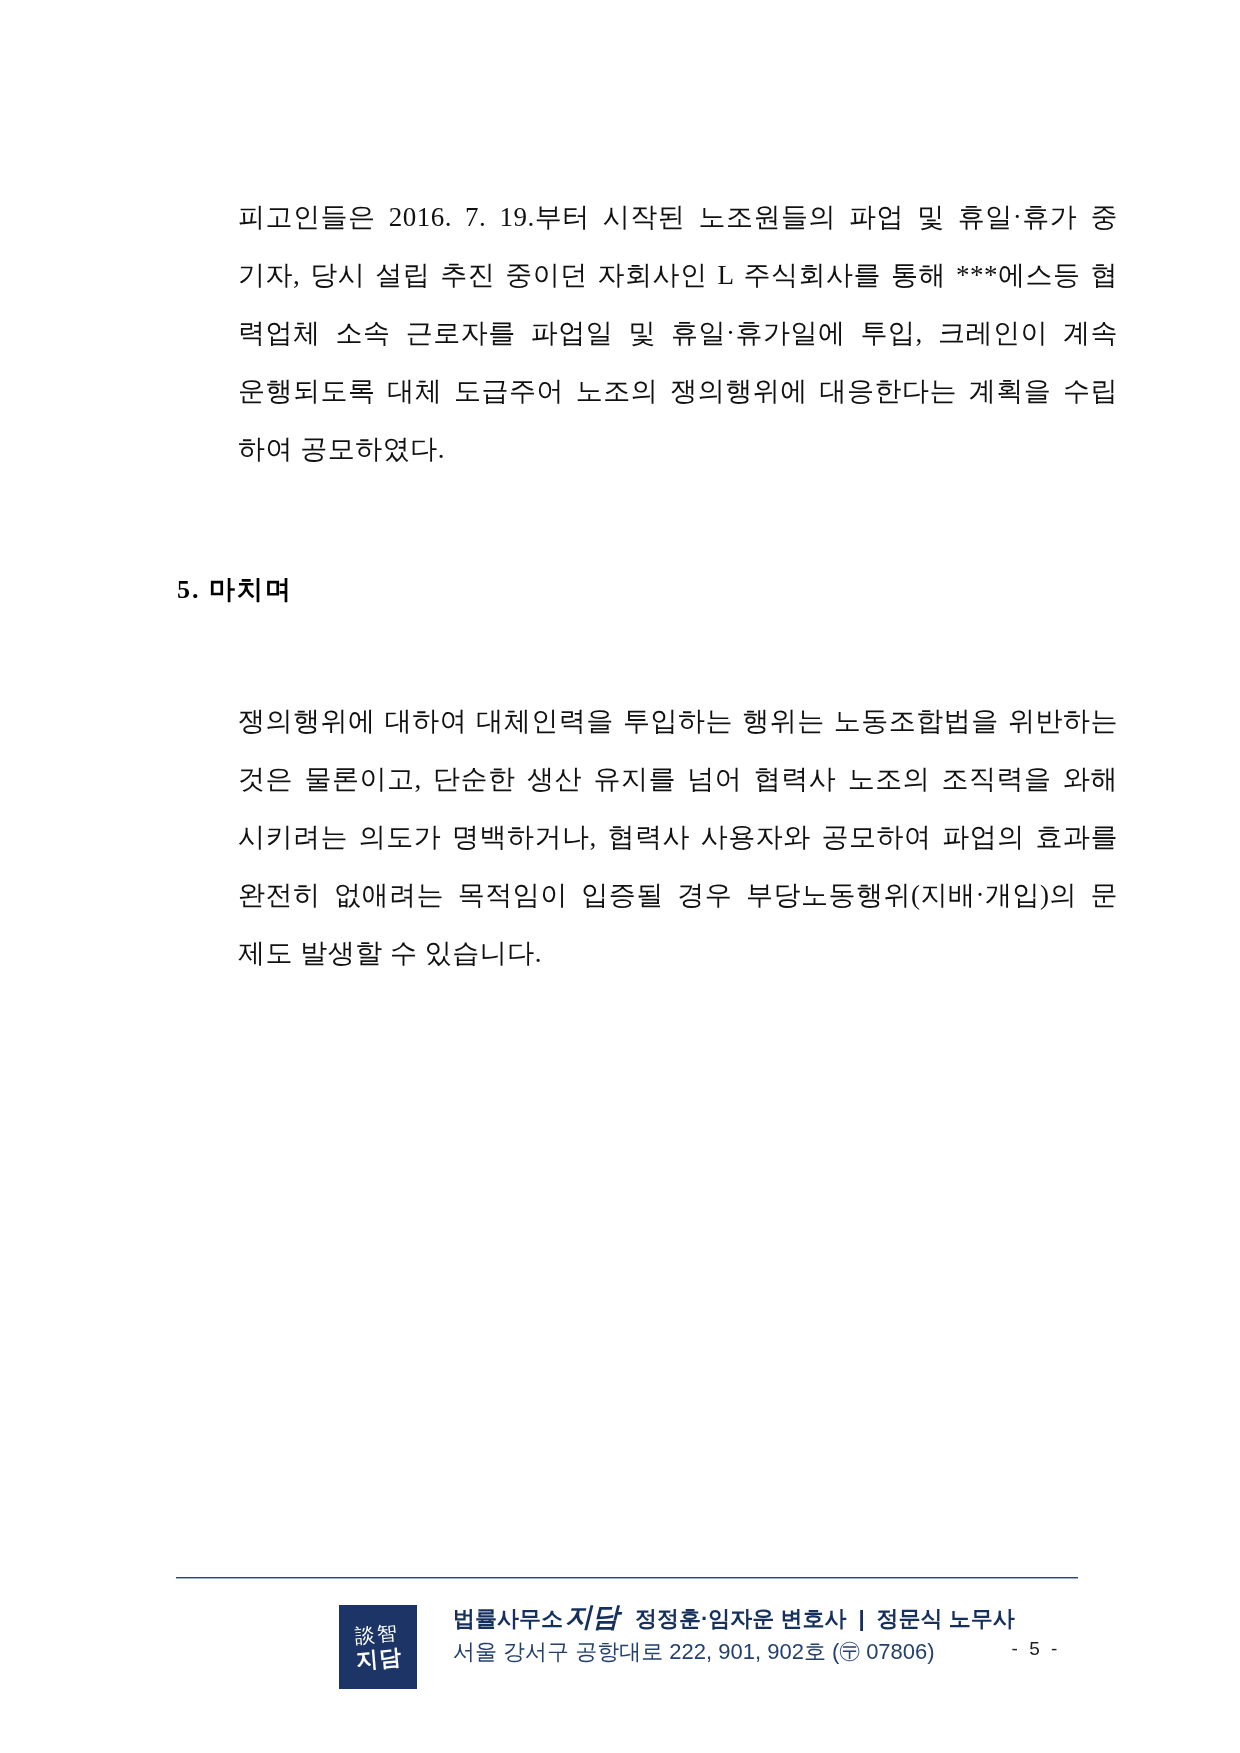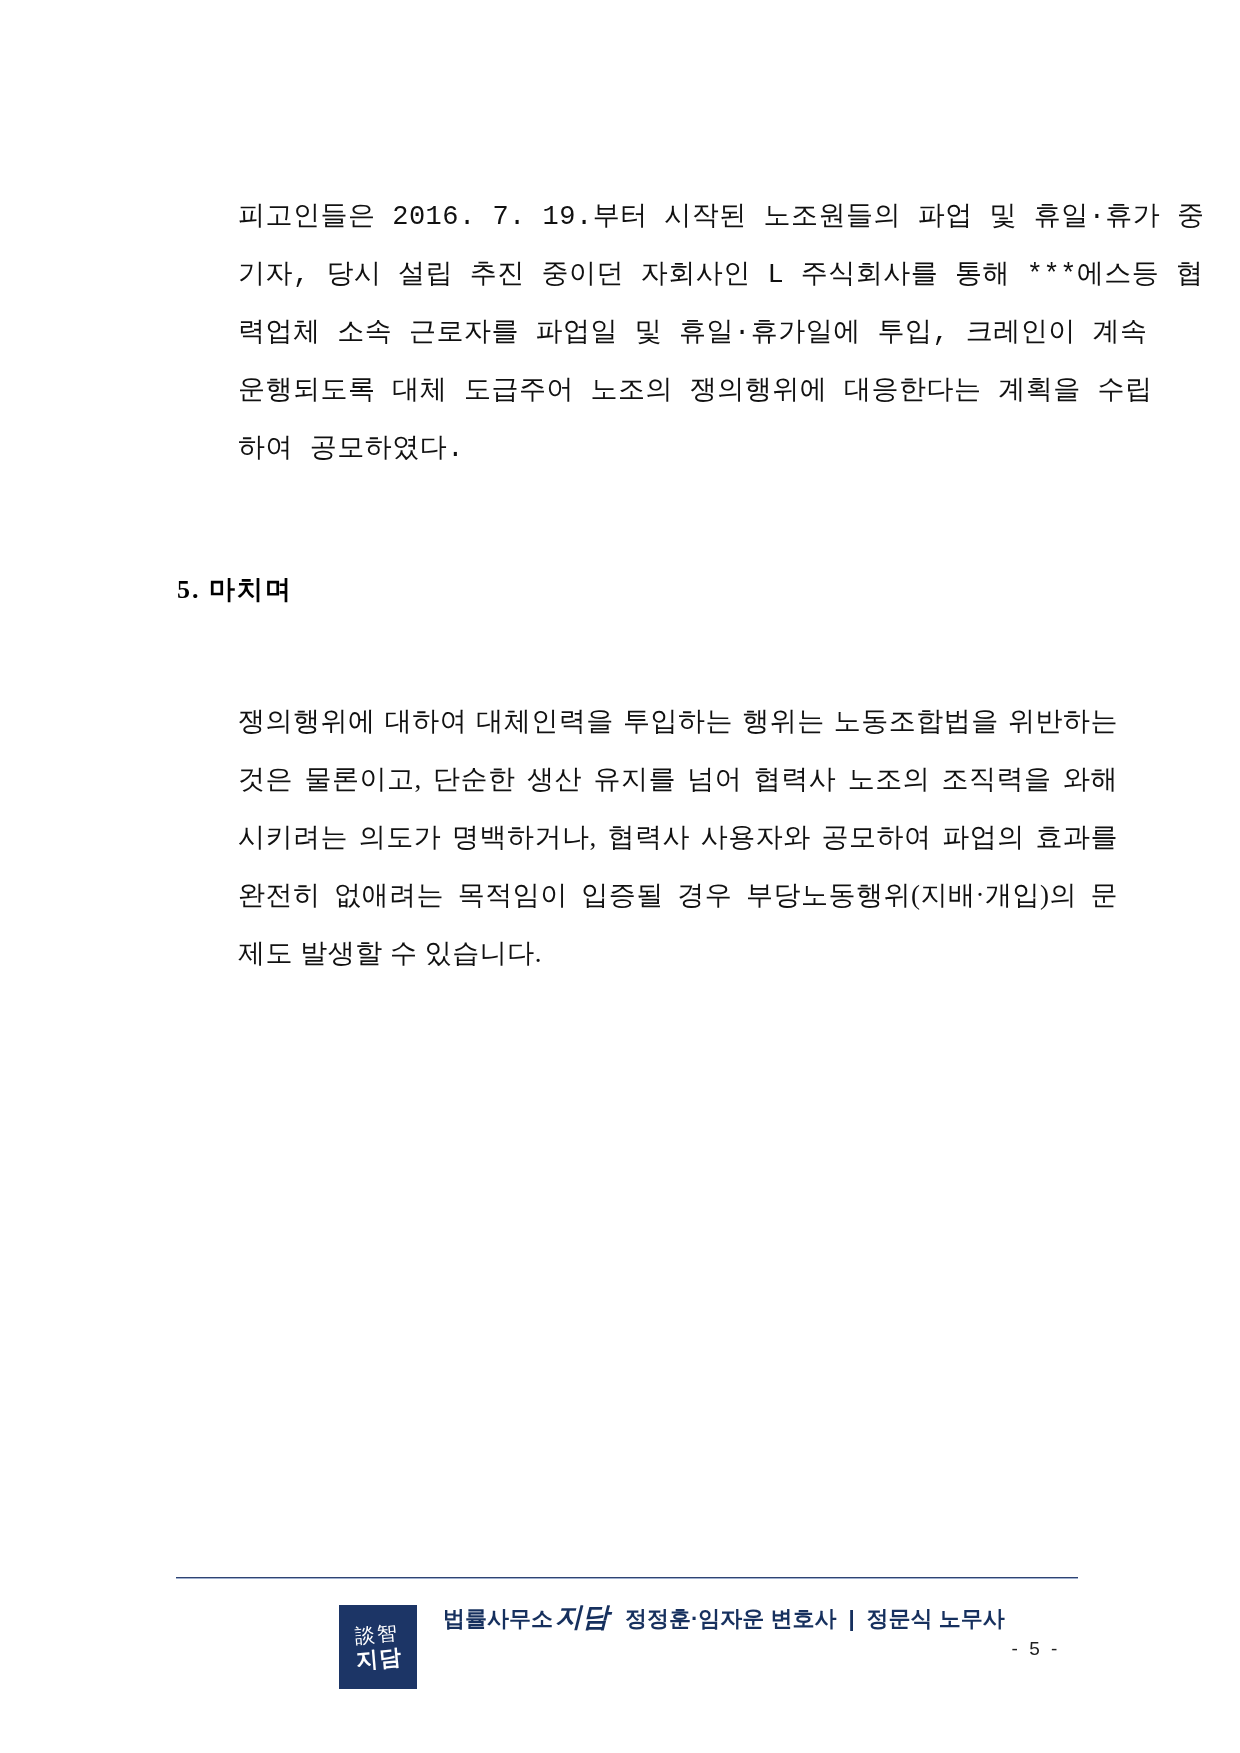--- a/index.html
+++ b/index.html
@@ -25,21 +25,21 @@
     line-height: 58px;
     font-size: 27px;
     white-space: nowrap;
     text-align: justify;
     text-align-last: justify;
     color: #111111;
   }
   .para .line.last {
     text-align-last: left;
   }
-  .sans .line { font-family: Liberation Mono, monospace; letter-spacing: 0.5px; }
+  .sans .line { font-family: Liberation Serif, serif; letter-spacing: 0.5px; }
   .serif .line { font-family: "Liberation Serif", serif; letter-spacing: 0.5px; }
   .section-heading {
     margin-left: -61px;
     margin-top: 92px;
     height: 40px;
     line-height: 40px;
     font-family: "Liberation Serif", serif;
     font-weight: bold;
     font-size: 26px;
     color: #000000;
@@ -70,21 +70,21 @@
     align-items: center;
     justify-content: center;
     font-family: "Liberation Serif", serif;
     overflow: hidden;
   }
   .footer-logo .logo-stack { transform: rotate(-5deg); text-align: center; }
   .footer-logo .logo-hanja { font-size: 20px; letter-spacing: 2px; line-height: 24px; }
   .footer-logo .logo-hangul { font-size: 22px; font-weight: bold; line-height: 26px; letter-spacing: 1px; }
   .footer-text {
     position: absolute;
-    left: 443px;
+    left: 453px;
     top: 1604px;
     width: 560px;
   }
   .firm-line {
     display: flex;
     align-items: baseline;
     white-space: nowrap;
     color: #16305e;
     font-weight: bold;
     font-size: 22px;
@@ -167,17 +167,18 @@
   </div>
 
   <div class="footer-text">
     <div class="firm-line">
       <span>법률사무소</span>
       <span class="office-name">지담</span>
       <span>정정훈·임자운 변호사</span>
       <span class="sep">|</span>
       <span>정문식 노무사</span>
     </div>
+    <div class="address-line">서울 강서구 공항대로 222, 901, 902호 (〶 07806)</div>
   </div>
 
   <div class="page-number">- 5 -</div>
 
 </div>
 
 </body></html>

